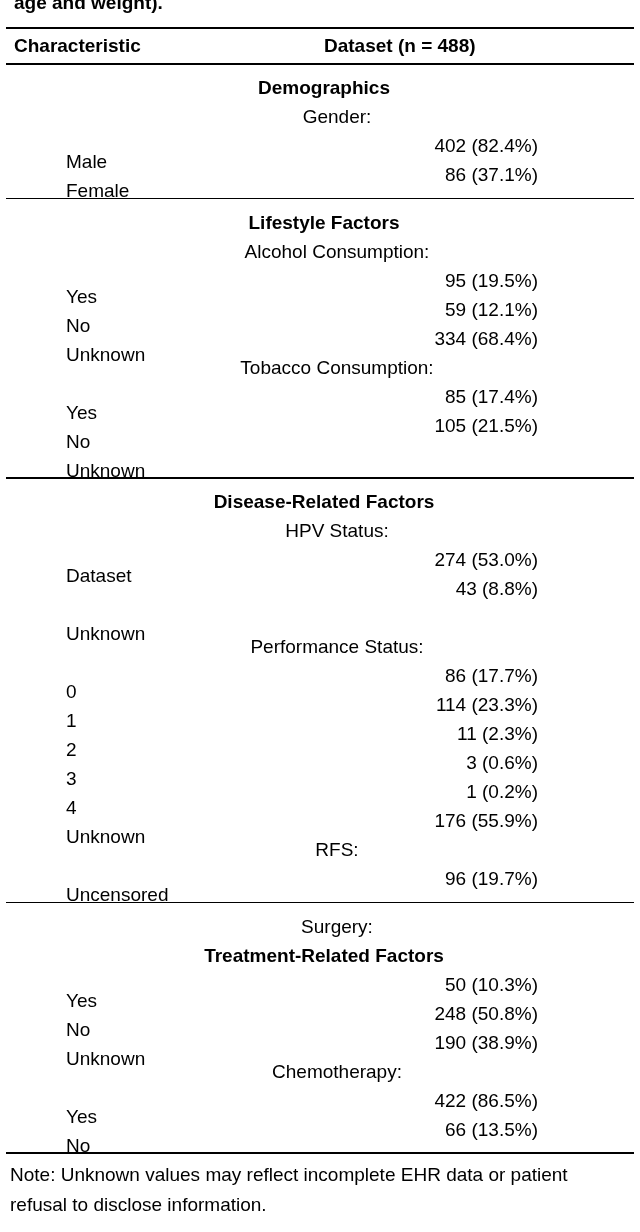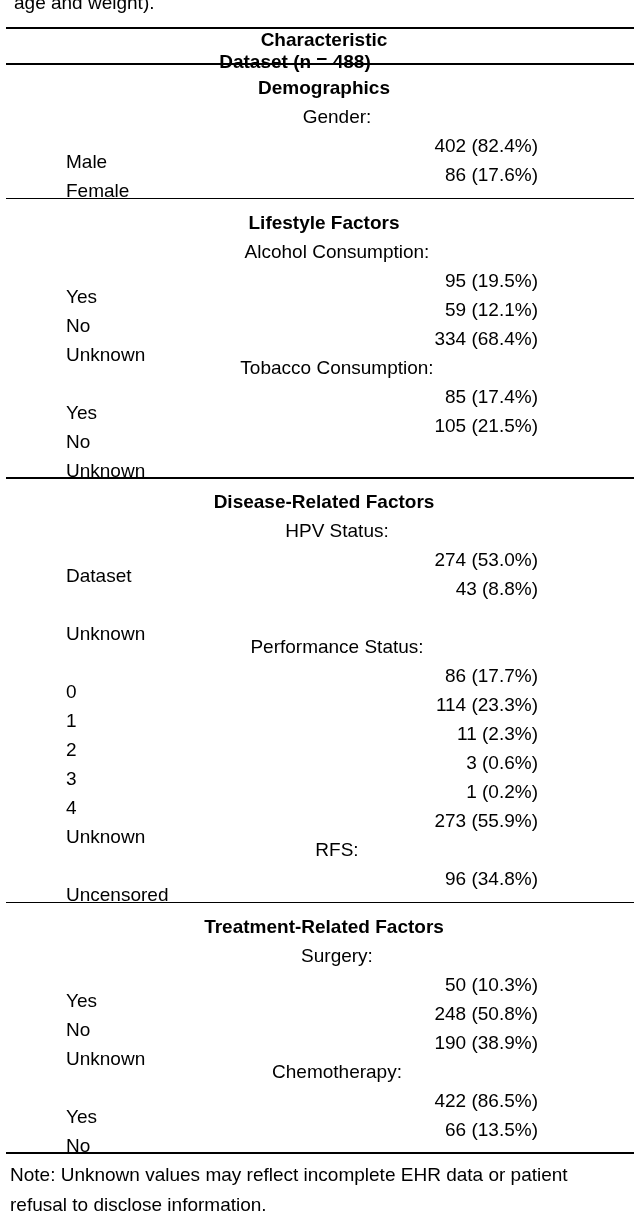--- a/index.html
+++ b/index.html
@@ -17,47 +17,46 @@
   }
   .page {
     width: 628px;
     margin: 0 6px;
   }
   
   .top-fragment {
     height: 13px;
     overflow: hidden;
     padding-left: 8px;
+    font-weight: bold;
   }
   .top-fragment span {
     display: block;
     margin-top: -8px;
     font-size: 19px;
   }
   .rule {
     background: #000000;
     width: 100%;
   }
   .rule.thick { height: 2px; }
   .rule.thin  { height: 1.5px; }
   .top-rule { margin-top: 14px; }
   .header-row {
     display: flex;
     align-items: center;
     height: 34px;
     font-weight: bold;
-    flex-direction: column;
   }
   .h-char {
     padding-left: 8px;
     flex: 1;
   }
   .h-data {
     width: 260px;
-    text-align: center;
     padding-right: 50px;
     box-sizing: content-box;
   }
   .section {
     padding: 9px 0 8px 0;
   }
   .line {
     height: 29px;
     display: flex;
     align-items: center;
@@ -113,21 +112,21 @@
         </div>
         <div class="line">
           <div class="group-label">Gender:</div>
         </div>
         <div class="line">
           <div class="row-label">Male</div>
           <div class="row-value">402 (82.4%)</div>
         </div>
         <div class="line">
           <div class="row-label">Female</div>
-          <div class="row-value">86 (17.6%)</div>
+          <div class="row-value">86 (37.1%)</div>
         </div>
       </div>
       <div class="rule thin"></div>
       <div class="section">
         <div class="line">
           <div class="section-title">Lifestyle Factors</div>
         </div>
         <div class="line">
           <div class="group-label">Alcohol Consumption:</div>
         </div>
@@ -194,39 +193,39 @@
         <div class="line">
           <div class="row-label">3</div>
           <div class="row-value">3 (0.6%)</div>
         </div>
         <div class="line">
           <div class="row-label">4</div>
           <div class="row-value">1 (0.2%)</div>
         </div>
         <div class="line">
           <div class="row-label">Unknown</div>
-          <div class="row-value">273 (55.9%)</div>
+          <div class="row-value">176 (55.9%)</div>
         </div>
         <div class="line">
           <div class="group-label">RFS:</div>
         </div>
         <div class="line">
           <div class="row-label">Uncensored</div>
-          <div class="row-value">96 (34.8%)</div>
+          <div class="row-value">96 (19.7%)</div>
         </div>
       </div>
       <div class="rule thin"></div>
       <div class="section">
         <div class="line">
+          <div class="group-label">Surgery:</div>
+        </div>
+        <div class="line">
           <div class="section-title">Treatment-Related Factors</div>
         </div>
         <div class="line">
-          <div class="group-label">Surgery:</div>
-        </div>
-        <div class="line">
           <div class="row-label">Yes</div>
           <div class="row-value">50 (10.3%)</div>
         </div>
         <div class="line">
           <div class="row-label">No</div>
           <div class="row-value">248 (50.8%)</div>
         </div>
         <div class="line">
           <div class="row-label">Unknown</div>
           <div class="row-value">190 (38.9%)</div>

